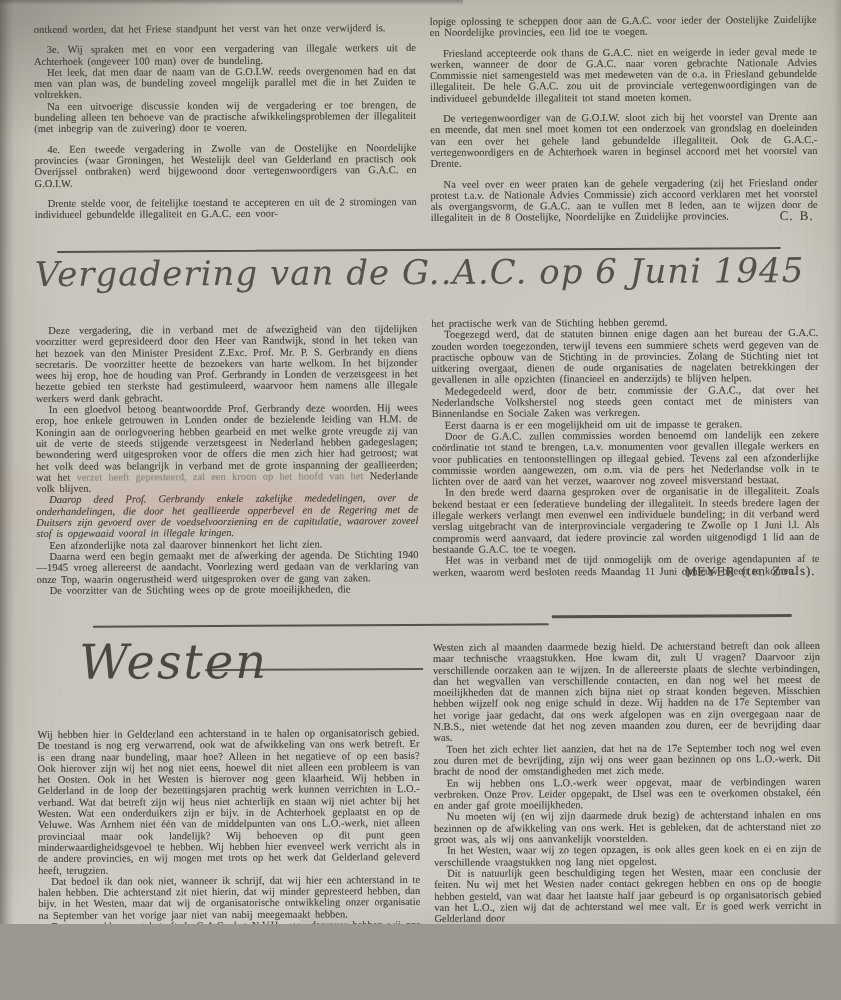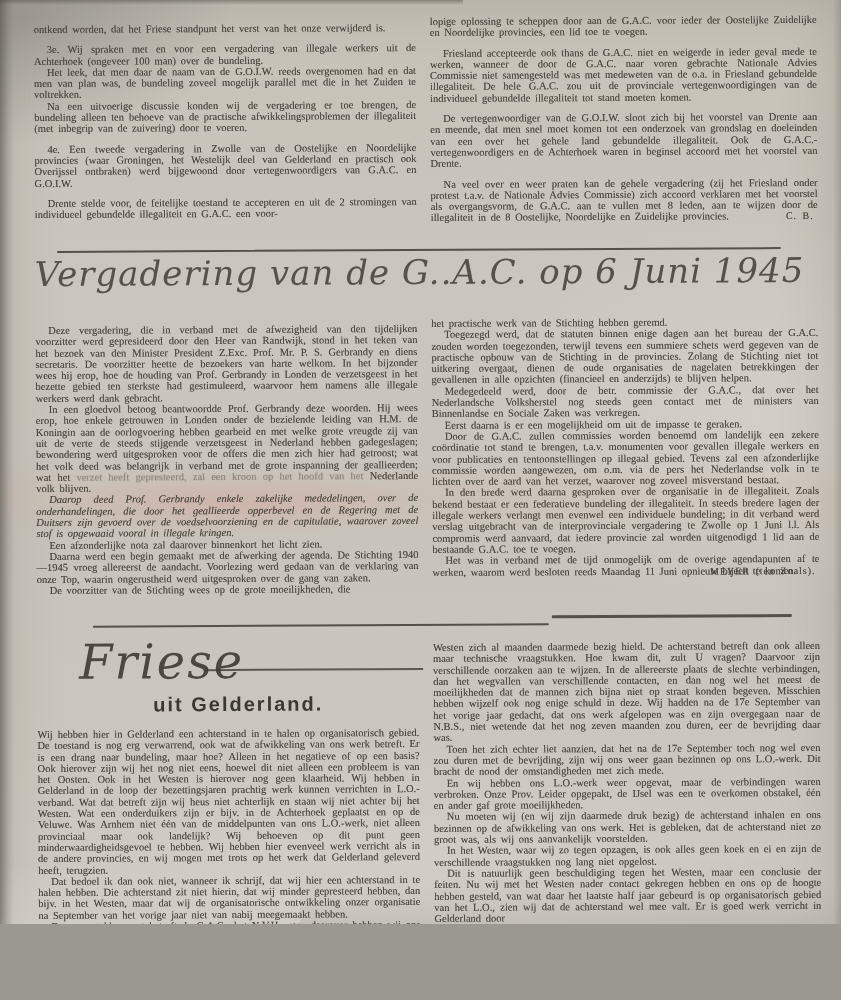--- a/index.html
+++ b/index.html
@@ -27,21 +27,21 @@
     text-shadow:0 0 0.5px rgba(70,66,58,0.45);
   }
   .col.right{left:432px;width:387px;}
   .col.left{left:36px;}
   .para{margin:0;text-indent:13px;}
   .para.noindent{text-indent:0;}
   .para.gap{margin-top:9px;}
   .para.italic{font-style:italic;}
   .faded{opacity:0.5;filter:blur(0.5px);}
   .sigline{text-align:right;margin-top:-11.3px;padding-right:4px;}
-  .sig{font-size:10px;color:var(--ink);letter-spacing:1px;}
+  .sig{font-size:13px;color:var(--ink);letter-spacing:1px;}
   .rule{position:absolute;background:var(--rule);height:2px;opacity:0.85;border-radius:1px;}
   .rule-top{left:58px;top:249px;width:724px;}
   .rule-mid-a{left:92px;top:624px;width:456px;}
   .rule-mid-b{left:551px;top:616px;width:240px;height:2.5px;}
   .headline{
     position:absolute;left:0;top:252px;width:841px;text-align:center;
     font-family:"DejaVu Serif", serif;font-style:italic;font-weight:500;
     font-size:34px;color:var(--headline-ink);letter-spacing:1px;
   }
   .brief-script{
@@ -122,23 +122,22 @@
       <p class="para">Eerst daarna is er een mogelijkheid om uit de impasse te geraken.</p>
       <p class="para">Door de G.A.C. zullen commissies worden benoemd om landelijk een zekere coördinatie tot stand te brengen, t.a.v. monumenten voor gevallen illegale werkers en voor publicaties en tentoonstellingen op illegaal gebied. Tevens zal een afzonderlijke commissie worden aangewezen, om o.m. via de pers het Nederlandse volk in te lichten over de aard van het verzet, waarover nog zoveel misverstand bestaat.</p>
       <p class="para">In den brede werd daarna gesproken over de organisatie in de illegaliteit. Zoals bekend bestaat er een federatieve bundeling der illegaliteit. In steeds bredere lagen der illegale werkers verlangt men evenwel een individuele bundeling; in dit verband werd verslag uitgebracht van de interprovinciale vergadering te Zwolle op 1 Juni l.l. Als compromis werd aanvaard, dat iedere provincie zal worden uitgenodigd 1 lid aan de bestaande G.A.C. toe te voegen.</p>
       <p class="para">Het was in verband met de tijd onmogelijk om de overige agendapunten af te werken, waarom werd besloten reeds Maandag 11 Juni opnieuw bijeen te komen.</p>
       <div class="sigline"><span class="sig">MEYER (ten Zoals).</span></div>
     </div>
 
     <div class="rule rule-mid-a"></div>
     <div class="rule rule-mid-b"></div>
 
-    <div class="brief-script">Friese</div>
+    <div class="brief-script">Westen</div>
     <div class="brief-line"></div>
-    <div class="brief-sub">uit Gelderland.</div>
 
     <div class="col left letter-left">
       <p class="para noindent">Wij hebben hier in Gelderland een achterstand in te halen op organisatorisch gebied. De toestand is nog erg verwarrend, ook wat de afwikkeling van ons werk betreft. Er is een drang naar bundeling, maar hoe? Alleen in het negatieve of op een basis? Ook hierover zijn wij het nog niet eens, hoewel dit niet alleen een probleem is van het Oosten. Ook in het Westen is hierover nog geen klaarheid. Wij hebben in Gelderland in de loop der bezettingsjaren prachtig werk kunnen verrichten in L.O.-verband. Wat dat betreft zijn wij heus niet achterlijk en staan wij niet achter bij het Westen. Wat een onderduikers zijn er bijv. in de Achterhoek geplaatst en op de Veluwe. Was Arnhem niet één van de middelpunten van ons L.O.-werk, niet alleen provinciaal maar ook landelijk? Wij behoeven op dit punt geen minderwaardigheidsgevoel te hebben. Wij hebben hier evenveel werk verricht als in de andere provincies, en wij mogen met trots op het werk dat Gelderland geleverd heeft, terugzien.</p>
       <p class="para">Dat bedoel ik dan ook niet, wanneer ik schrijf, dat wij hier een achterstand in te halen hebben. Die achterstand zit niet hierin, dat wij minder gepresteerd hebben, dan bijv. in het Westen, maar dat wij de organisatorische ontwikkeling onzer organisatie na September van het vorige jaar niet van nabij meegemaakt hebben.</p>
       <p class="para">De vraagstukken wat betreft de G.A.C., het N.V.H., etc., daarover hebben wij ons pas na de bevrijding kunnen oriënteren, terwijl het</p>
     </div>
 
     <div class="col right letter-right">
       <p class="para noindent">Westen zich al maanden daarmede bezig hield. De achterstand betreft dan ook alleen maar technische vraagstukken. Hoe kwam dit, zult U vragen? Daarvoor zijn verschillende oorzaken aan te wijzen. In de allereerste plaats de slechte verbindingen, dan het wegvallen van verschillende contacten, en dan nog wel het meest de moeilijkheden dat de mannen zich bijna niet op straat konden begeven. Misschien hebben wijzelf ook nog enige schuld in deze. Wij hadden na de 17e September van het vorige jaar gedacht, dat ons werk afgelopen was en zijn overgegaan naar de N.B.S., niet wetende dat het nog zeven maanden zou duren, eer de bevrijding daar was.</p>
       <p class="para">Toen het zich echter liet aanzien, dat het na de 17e September toch nog wel even zou duren met de bevrijding, zijn wij ons weer gaan bezinnen op ons L.O.-werk. Dit bracht de nood der omstandigheden met zich mede.</p>

